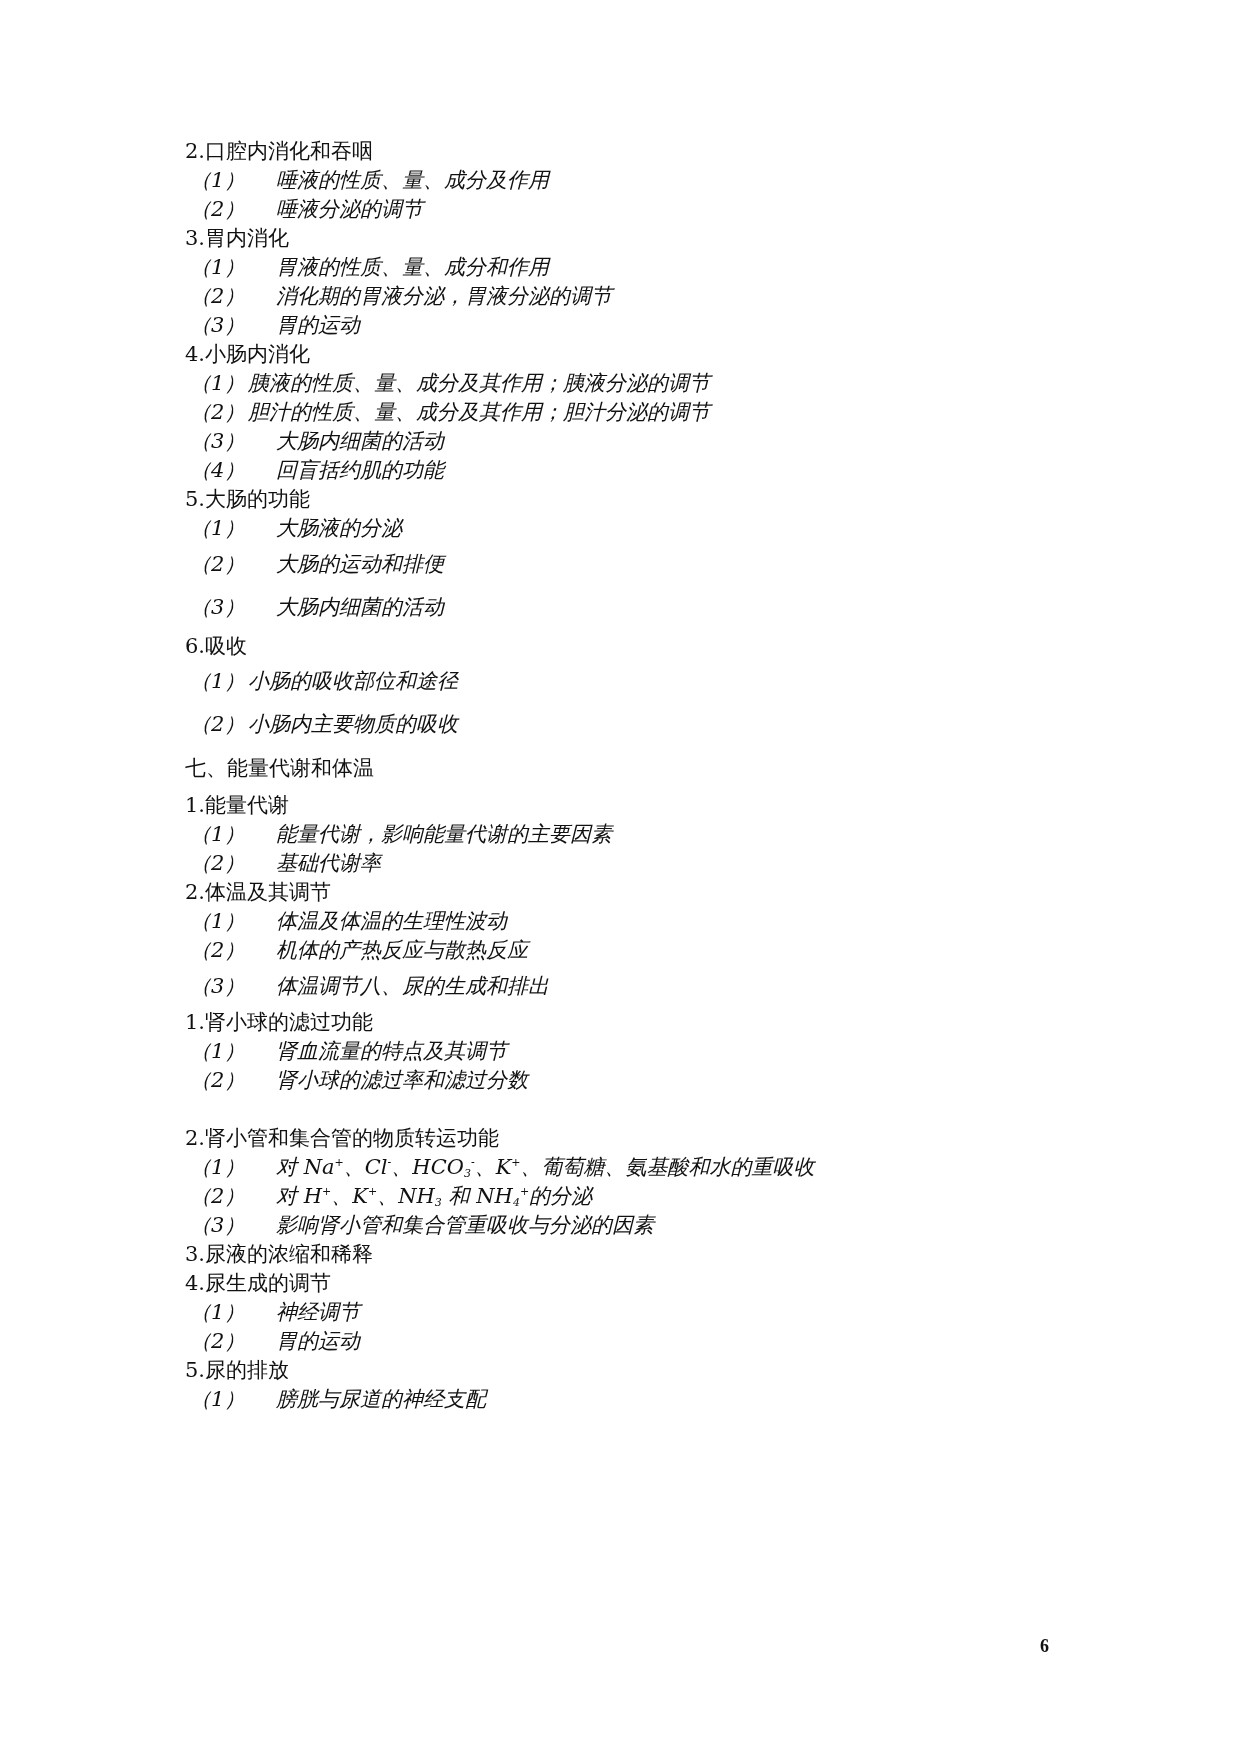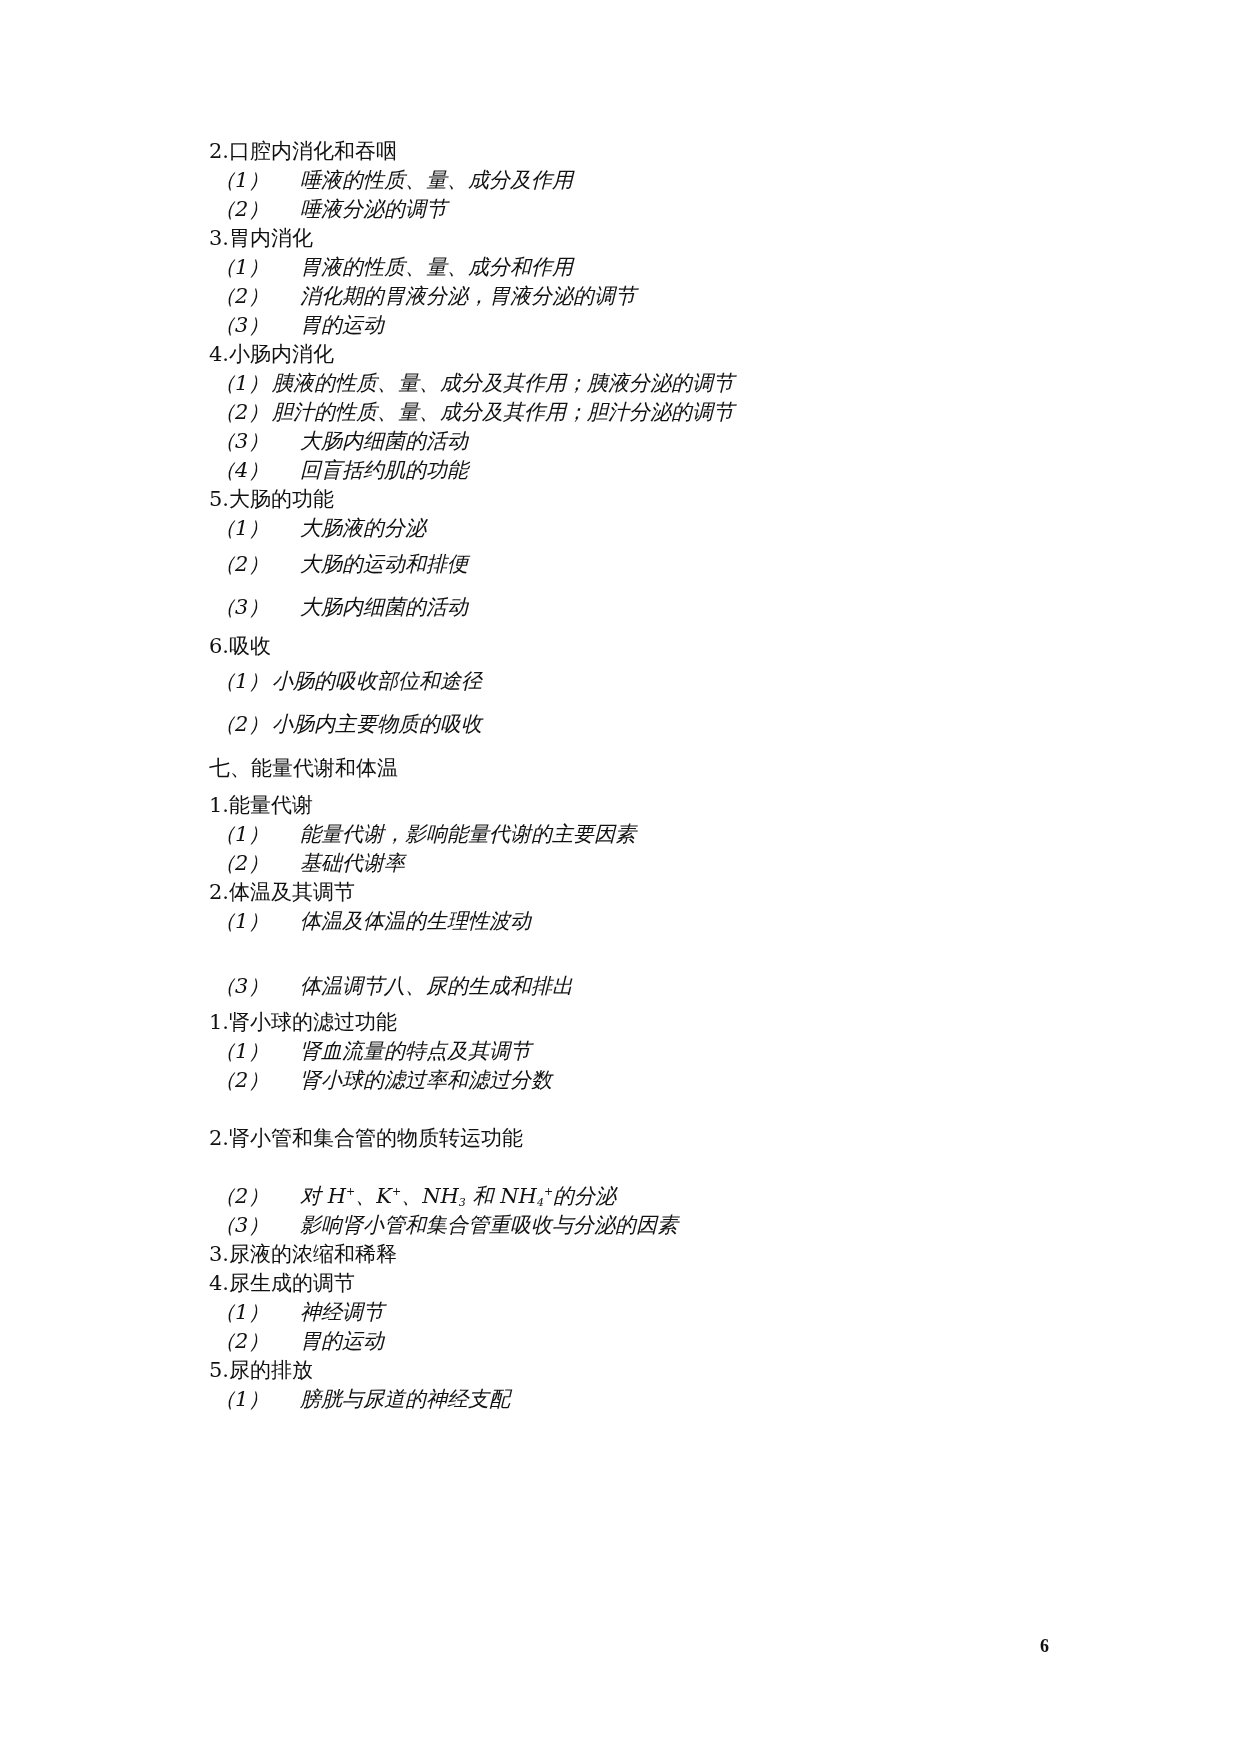--- a/index.html
+++ b/index.html
@@ -1,19 +1,19 @@
 <!DOCTYPE html>
 <html><head>
 <meta charset="utf-8">
 <style>
   html, body { margin: 0; padding: 0; background: #ffffff; }
   body { width: 1240px; height: 1754px; position: relative; overflow: hidden;
          font-family: "DejaVu Serif", "Liberation Serif", serif; color: #111; }
   .page { position: absolute; left: 0; top: 0; width: 1240px; height: 1754px; background: #fff; }
-  .line { position: absolute; font-size: 21px; line-height: 26px; white-space: nowrap; margin-left: 24px; }
+  .line { position: absolute; font-size: 21px; line-height: 26px; white-space: nowrap; }
   .h { left: 185px; }
   .sub { left: 190px; font-style: italic; }
   .num { display: inline-block; width: 86px; }
   .num.tight { width: 58px; }
   .sec { left: 185px; }
   sup { font-size: 11px; vertical-align: 8px; line-height: 0; }
   sub { font-size: 11px; vertical-align: -3px; line-height: 0; }
   .page-number { position: absolute; left: 1040px; top: 1636px; font-size: 18px; font-weight: bold;
                  font-family: "Liberation Serif", serif; }
 </style>
@@ -41,26 +41,30 @@
   <div class="line h" style="top:633px"><span>6.</span><span>吸收</span></div>
   <div class="line sub" style="top:668px"><span class="num tight">（1）</span><span>小肠的吸收部位和途径</span></div>
   <div class="line sub" style="top:711px"><span class="num tight">（2）</span><span>小肠内主要物质的吸收</span></div>
 
   <div class="line sec" style="top:755px"><span>七、</span><span>能量代谢和体温</span></div>
   <div class="line h" style="top:792px"><span>1.</span><span>能量代谢</span></div>
   <div class="line sub" style="top:821px"><span class="num">（1）</span><span>能量代谢，影响能量代谢的主要因素</span></div>
   <div class="line sub" style="top:850px"><span class="num">（2）</span><span>基础代谢率</span></div>
   <div class="line h" style="top:879px"><span>2.</span><span>体温及其调节</span></div>
   <div class="line sub" style="top:908px"><span class="num">（1）</span><span>体温及体温的生理性波动</span></div>
+  <div class="line sub" style="top:937px"><span class="num">（2）</span><span>机体的产热反应与散热反应</span></div>
   <div class="line sub" style="top:973px"><span class="num">（3）</span><span>体温调节八、尿的生成和排出</span></div>
   <div class="line h" style="top:1009px"><span>1.</span><span>肾小球的滤过功能</span></div>
   <div class="line sub" style="top:1038px"><span class="num">（1）</span><span>肾血流量的特点及其调节</span></div>
   <div class="line sub" style="top:1067px"><span class="num">（2）</span><span>肾小球的滤过率和滤过分数</span></div>
   <div class="line h" style="top:1125px"><span>2.</span><span>肾小管和集合管的物质转运功能</span></div>
 
+  <div class="line sub" style="top:1154px">
+    <span class="num">（1）</span><span>对 Na</span><sup>+</sup><span>、Cl</span><sup>-</sup><span>、HCO</span><sub>3</sub><sup>-</sup><span>、K</span><sup>+</sup><span>、葡萄糖、氨基酸和水的重吸收</span>
+  </div>
   <div class="line sub" style="top:1183px">
     <span class="num">（2）</span><span>对 H</span><sup>+</sup><span>、K</span><sup>+</sup><span>、NH</span><sub>3</sub><span> 和 NH</span><sub>4</sub><sup>+</sup><span>的分泌</span>
   </div>
 
   <div class="line sub" style="top:1212px"><span class="num">（3）</span><span>影响肾小管和集合管重吸收与分泌的因素</span></div>
   <div class="line h" style="top:1241px"><span>3.</span><span>尿液的浓缩和稀释</span></div>
   <div class="line h" style="top:1270px"><span>4.</span><span>尿生成的调节</span></div>
   <div class="line sub" style="top:1299px"><span class="num">（1）</span><span>神经调节</span></div>
   <div class="line sub" style="top:1328px"><span class="num">（2）</span><span>胃的运动</span></div>
   <div class="line h" style="top:1357px"><span>5.</span><span>尿的排放</span></div>

